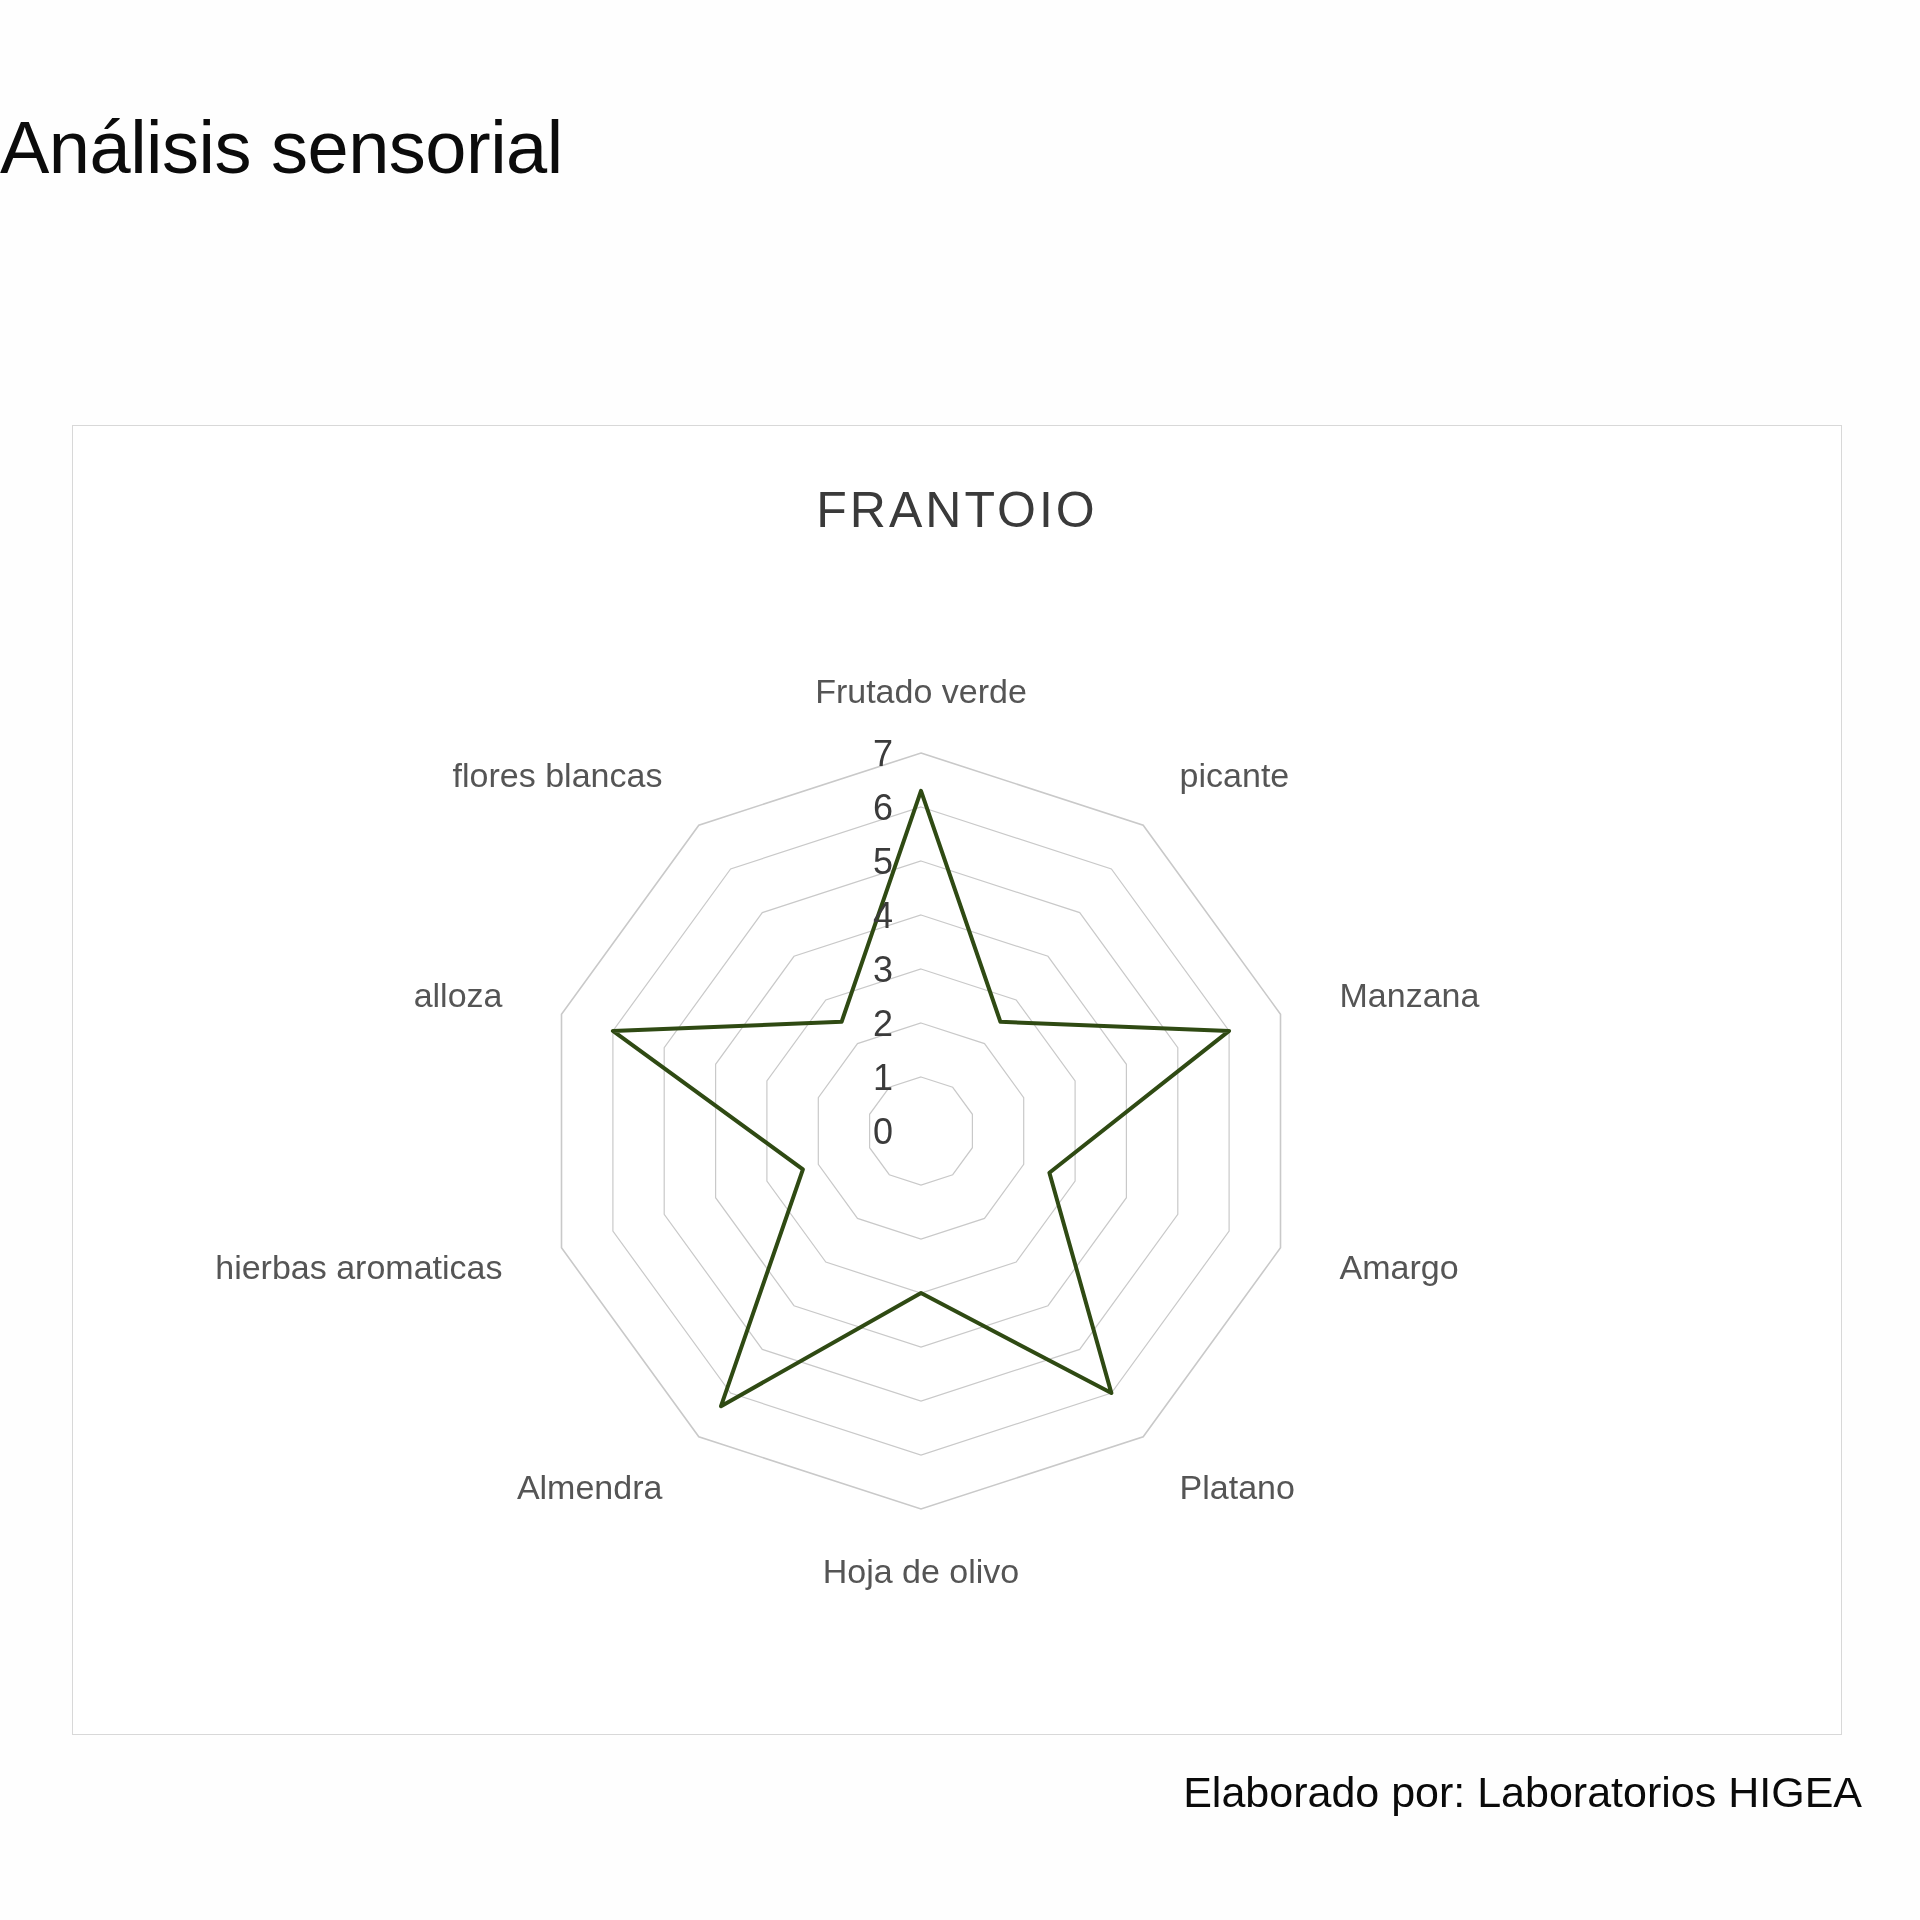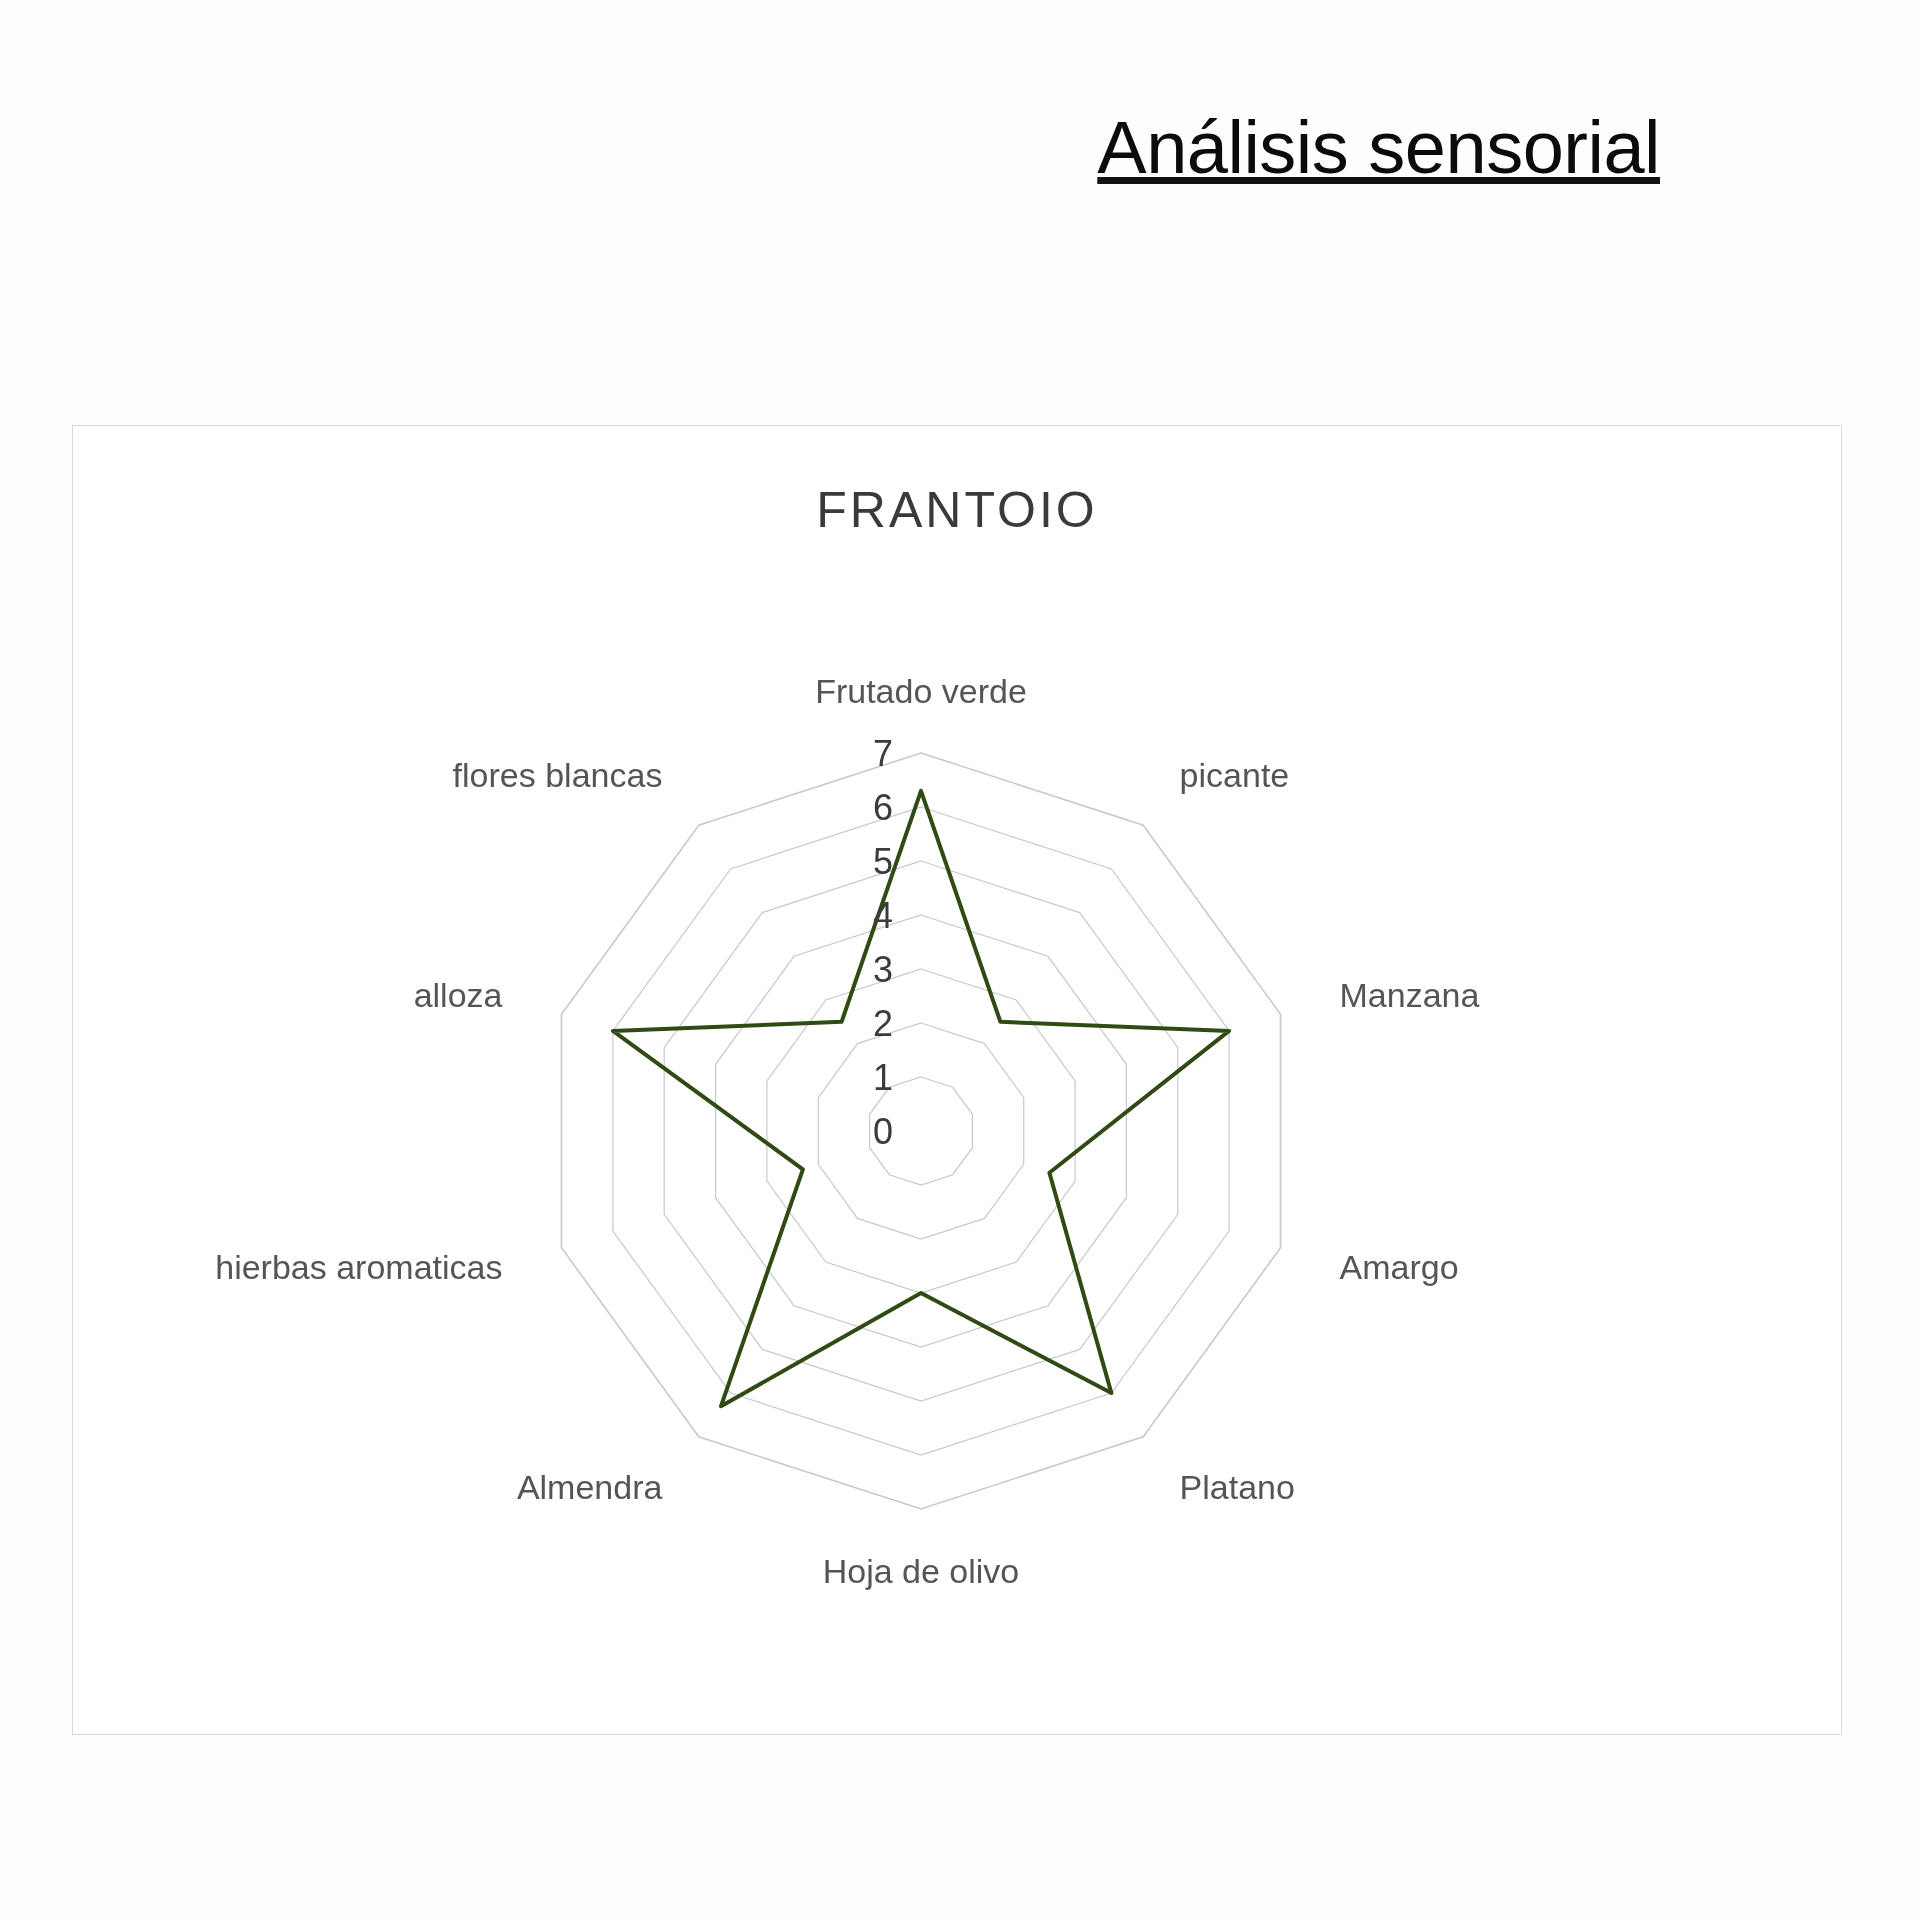--- a/index.html
+++ b/index.html
@@ -21,22 +21,21 @@
     inset: 0;
     background: #fefefe;
   }
 
   
   .title-block {
     position: absolute;
     top: 108px;
     left: 0;
     width: 1660px;
-    text-align: right;
-    text-decoration: underline;
+    text-align: left;
   }
   .main-title {
     font-size: 74px;
     font-weight: 400;
     letter-spacing: -0.5px;
     line-height: 1.08;
     color: #0b0b0b;
     margin: 0;
   }
   .sub-title {
@@ -156,14 +155,15 @@
             <text x="848.0" y="1157.0" text-anchor="middle" class="axis-label">Hoja de olivo</text>
             <text x="589.4" y="1073.0" text-anchor="end" class="axis-label">Almendra</text>
             <text x="429.5" y="853.0" text-anchor="end" class="axis-label">hierbas aromaticas</text>
             <text x="429.5" y="581.0" text-anchor="end" class="axis-label">alloza</text>
             <text x="589.4" y="361.0" text-anchor="end" class="axis-label">flores blancas</text>
           </g>
       </svg>
     </div>
   </div>
 
+  <div class="footer-note">Elaborado por: Laboratorios HIGEA</div>
 
 </div>
 
 </body></html>

